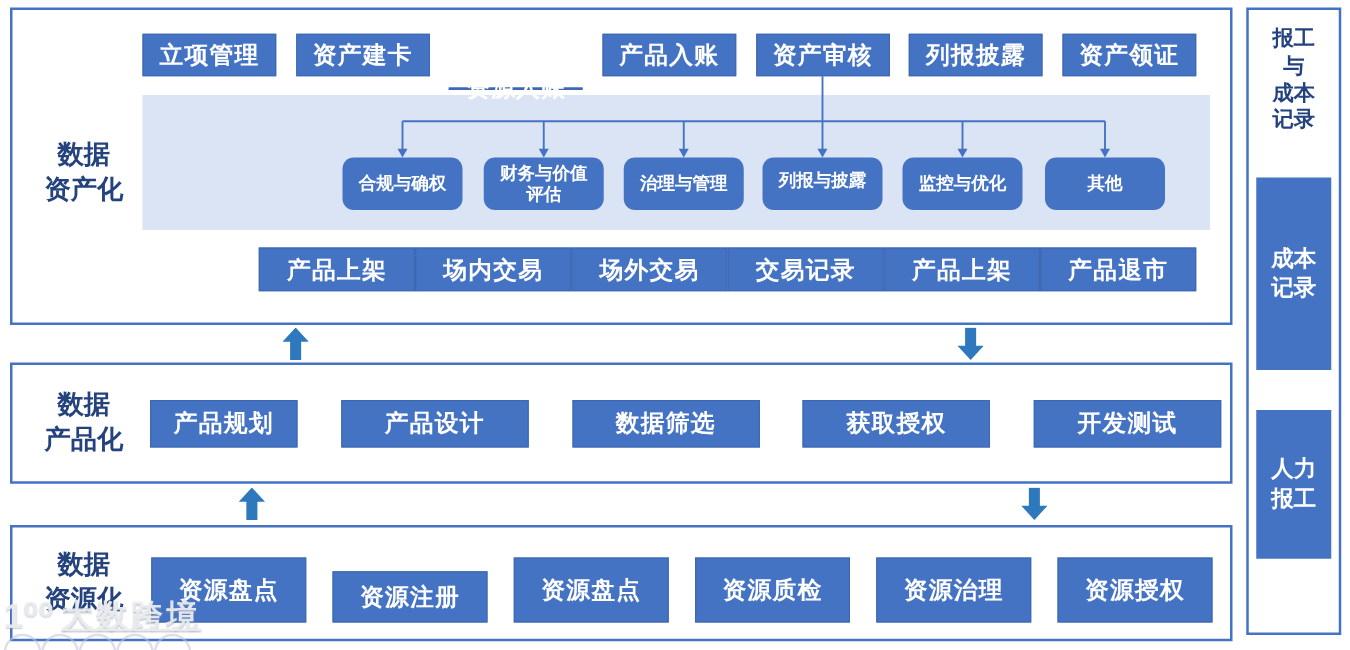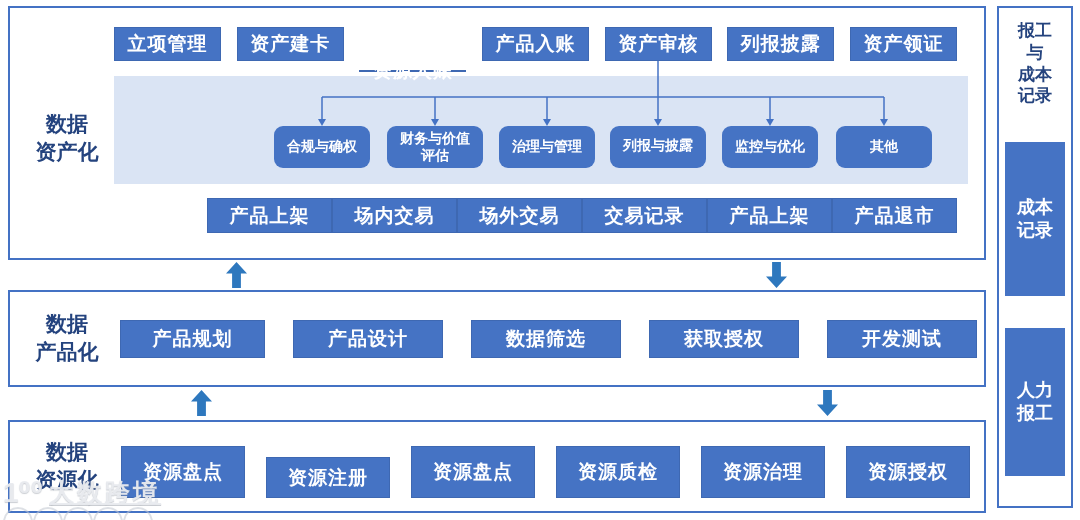--- a/index.html
+++ b/index.html
@@ -104,21 +104,21 @@
 
   <div class="barrow up" style="left:226px;top:262px;"></div>
   <div class="barrow down" style="left:766px;top:262px;"></div>
 
   <div class="sec" style="top:290px;height:97px;">
     <div class="sec-label" style="left:10px;top:18px;width:94px;">
       <span>数据</span>
       <span>产品化</span>
     </div>
     <div class="flexrow" style="left:110px;top:28px;width:857px;height:38px;">
-      <div class="btn" style="width:145px;">产品规划</div>
+      <div class="btn" style="width:118px;">产品规划</div>
       <div class="btn" style="width:150px;">产品设计</div>
       <div class="btn" style="width:150px;">数据筛选</div>
       <div class="btn" style="width:150px;">获取授权</div>
       <div class="btn" style="width:150px;">开发测试</div>
     </div>
   </div>
 
   <div class="barrow up" style="left:191px;top:390px;"></div>
   <div class="barrow down" style="left:817px;top:390px;"></div>
 
@@ -141,21 +141,21 @@
     <div class="side-title">
       <span>报工</span>
       <span>与</span>
       <span>成本</span>
       <span>记录</span>
     </div>
     <div class="side-box" style="top:134px;height:154px;">
       <span>成本</span>
       <span>记录</span>
     </div>
-    <div class="side-box" style="top:320px;height:148px;">
+    <div class="side-box" style="top:320px;height:119px;">
       <span>人力</span>
       <span>报工</span>
     </div>
   </div>
 
   <div id="watermark">
     <span class="wm-logo">1⁰⁰</span>
     <span class="wm-text">大数跨境</span>
   </div>
   <div class="wm-circle" style="left:3px;"></div>

